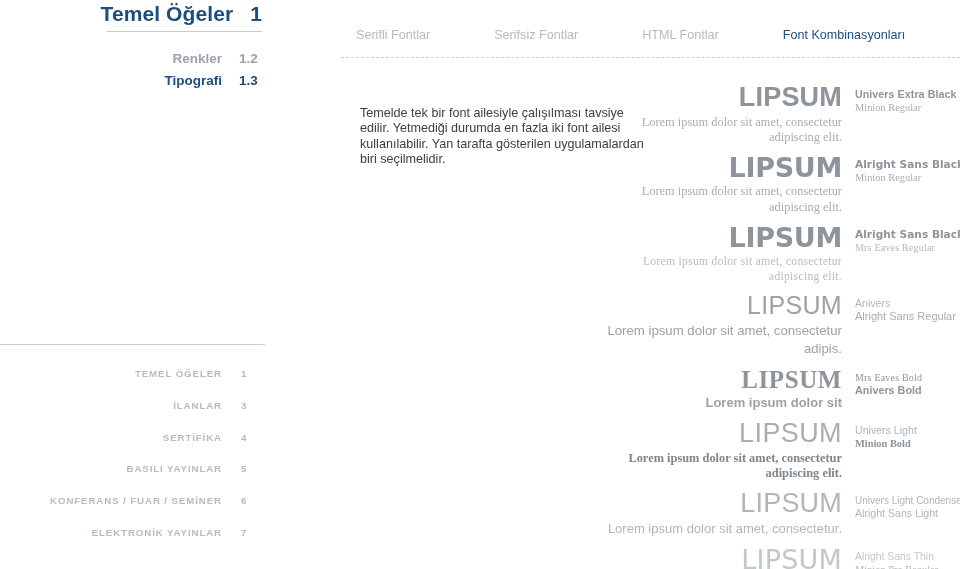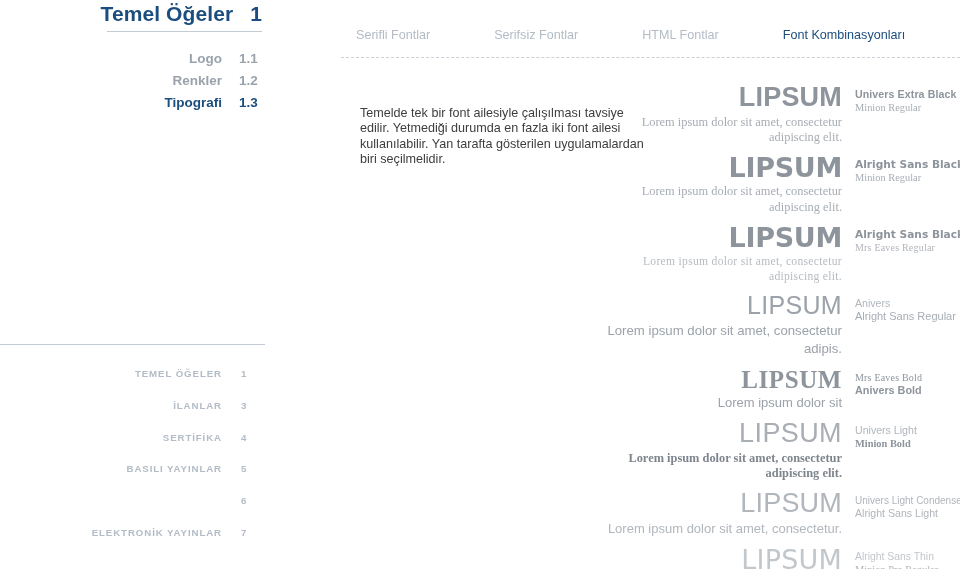--- a/index.html
+++ b/index.html
@@ -223,21 +223,21 @@
   .s3 .lab-b { font-size: 10px; font-family: "Liberation Serif", serif; color: #b0b6bc; letter-spacing: 0.2px; }
 
   
   .s4 .spec-word { font-size: 25px; font-weight: normal; font-family: "Liberation Sans", sans-serif; color: #9ba2a9; letter-spacing: 0.3px; }
   .s4 .spec-lorem { font-family: "Liberation Sans", sans-serif; font-size: 13.2px; line-height: 18px; color: #9ba2a9; }
   .s4 .lab-a { font-size: 10.6px; font-family: "Liberation Sans", sans-serif; color: #b0b6bc; }
   .s4 .lab-b { font-size: 11px; font-family: "Liberation Sans", sans-serif; color: #a7adb4; }
 
   
   .s5 .spec-word { font-size: 25px; font-weight: bold; font-family: "Liberation Serif", serif; color: #8d949c; letter-spacing: 0.6px; }
-  .s5 .spec-lorem { font-family: "Liberation Sans", sans-serif; font-size: 13px; line-height: 16px; color: #9ba2a9; }
+  .s5 .spec-lorem { font-family: "Liberation Sans", sans-serif; font-size: 13px; line-height: 16px; color: #9ba2a9; font-weight: bold; }
   .s5 .lab-a { font-size: 10px; font-family: "Liberation Serif", serif; color: #8d949c; letter-spacing: 0.2px; }
   .s5 .lab-b { font-size: 10.8px; font-weight: bold; font-family: "Liberation Sans", sans-serif; color: #8d949c; }
 
   
   .s6 .spec-word { font-size: 27px; font-weight: normal; font-family: "Liberation Sans", sans-serif; color: #a9aeb4; letter-spacing: 0.4px; }
   .s6 .spec-lorem { font-family: "Liberation Serif", serif; font-weight: bold; font-size: 12.4px; line-height: 15.2px; color: #7e858d; }
   .s6 .lab-a { font-size: 10.6px; font-family: "Liberation Sans", sans-serif; color: #b0b6bc; }
   .s6 .lab-b { font-size: 10.4px; font-weight: bold; font-family: "Liberation Serif", serif; color: #8d949c; }
 
   
@@ -257,24 +257,20 @@
 <div class="left-col">
 
   <div class="page-title">
     <span>Temel Öğeler</span><span class="pt-num">1</span>
   </div>
 
   <div class="title-rule"></div>
 
   <div class="subnav">
     <div class="subnav-row">
-      <span class="sn-label">Logo</span>
-      <span class="sn-num">1.1</span>
-    </div>
-    <div class="subnav-row">
       <span class="sn-label">Renkler</span>
       <span class="sn-num">1.2</span>
     </div>
     <div class="subnav-row is-active">
       <span class="sn-label">Tipografi</span>
       <span class="sn-num">1.3</span>
     </div>
   </div>
 
   <div class="mid-rule"></div>
@@ -290,20 +286,21 @@
     </div>
     <div class="sec-row">
       <span class="sec-label">SERTİFİKA</span>
       <span class="sec-num">4</span>
     </div>
     <div class="sec-row">
       <span class="sec-label">BASILI YAYINLAR</span>
       <span class="sec-num">5</span>
     </div>
     <div class="sec-row">
+      <span class="sec-label">KONFERANS / FUAR / SEMİNER</span>
       <span class="sec-num">6</span>
     </div>
     <div class="sec-row">
       <span class="sec-label">ELEKTRONİK YAYINLAR</span>
       <span class="sec-num">7</span>
     </div>
   </div>
 </div>
 
 <div class="tabbar">

